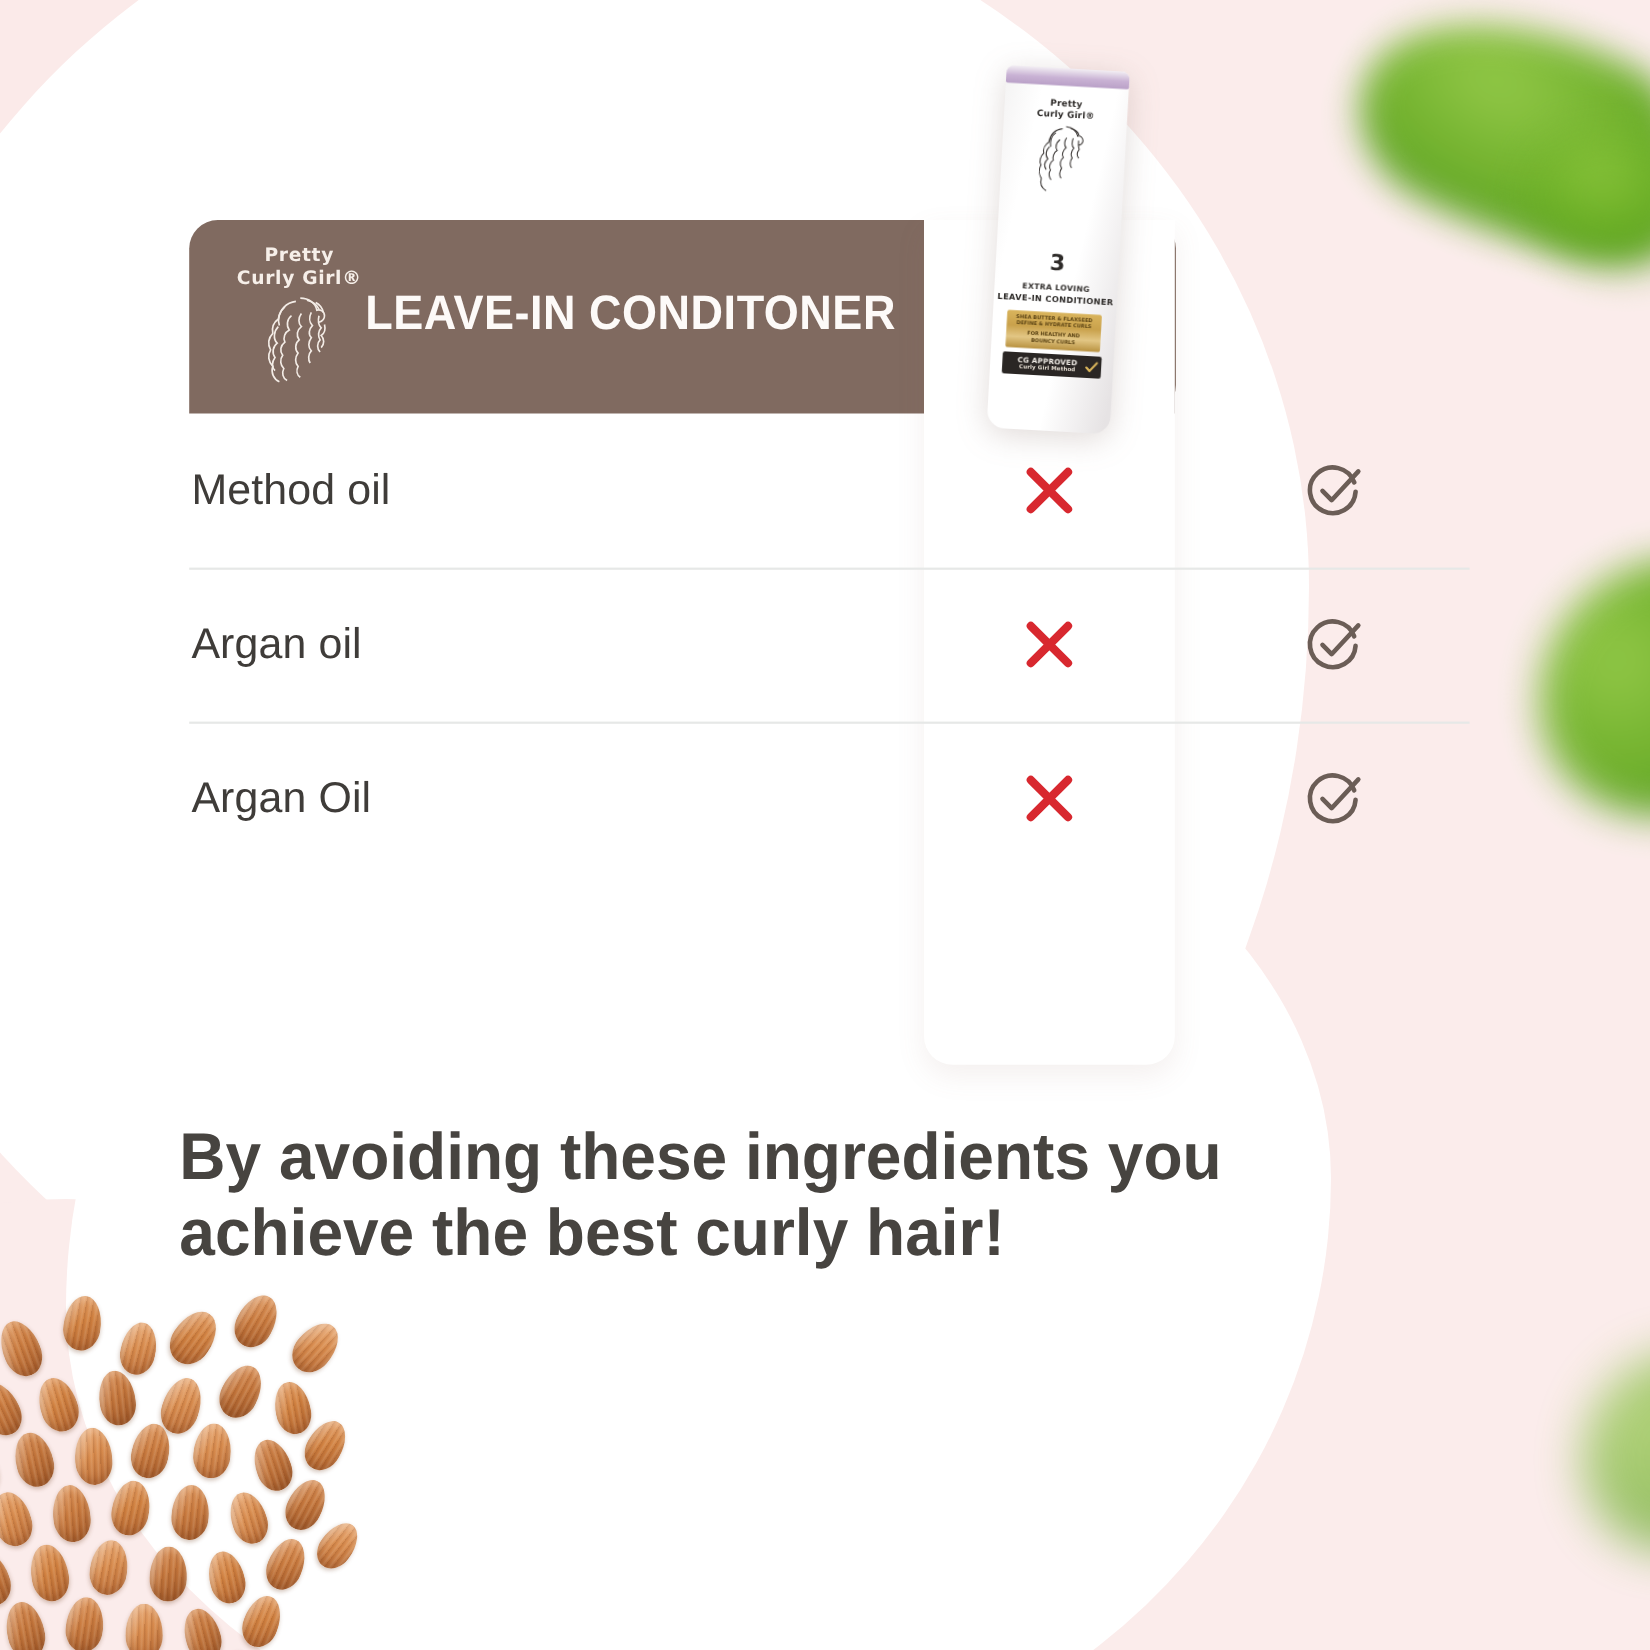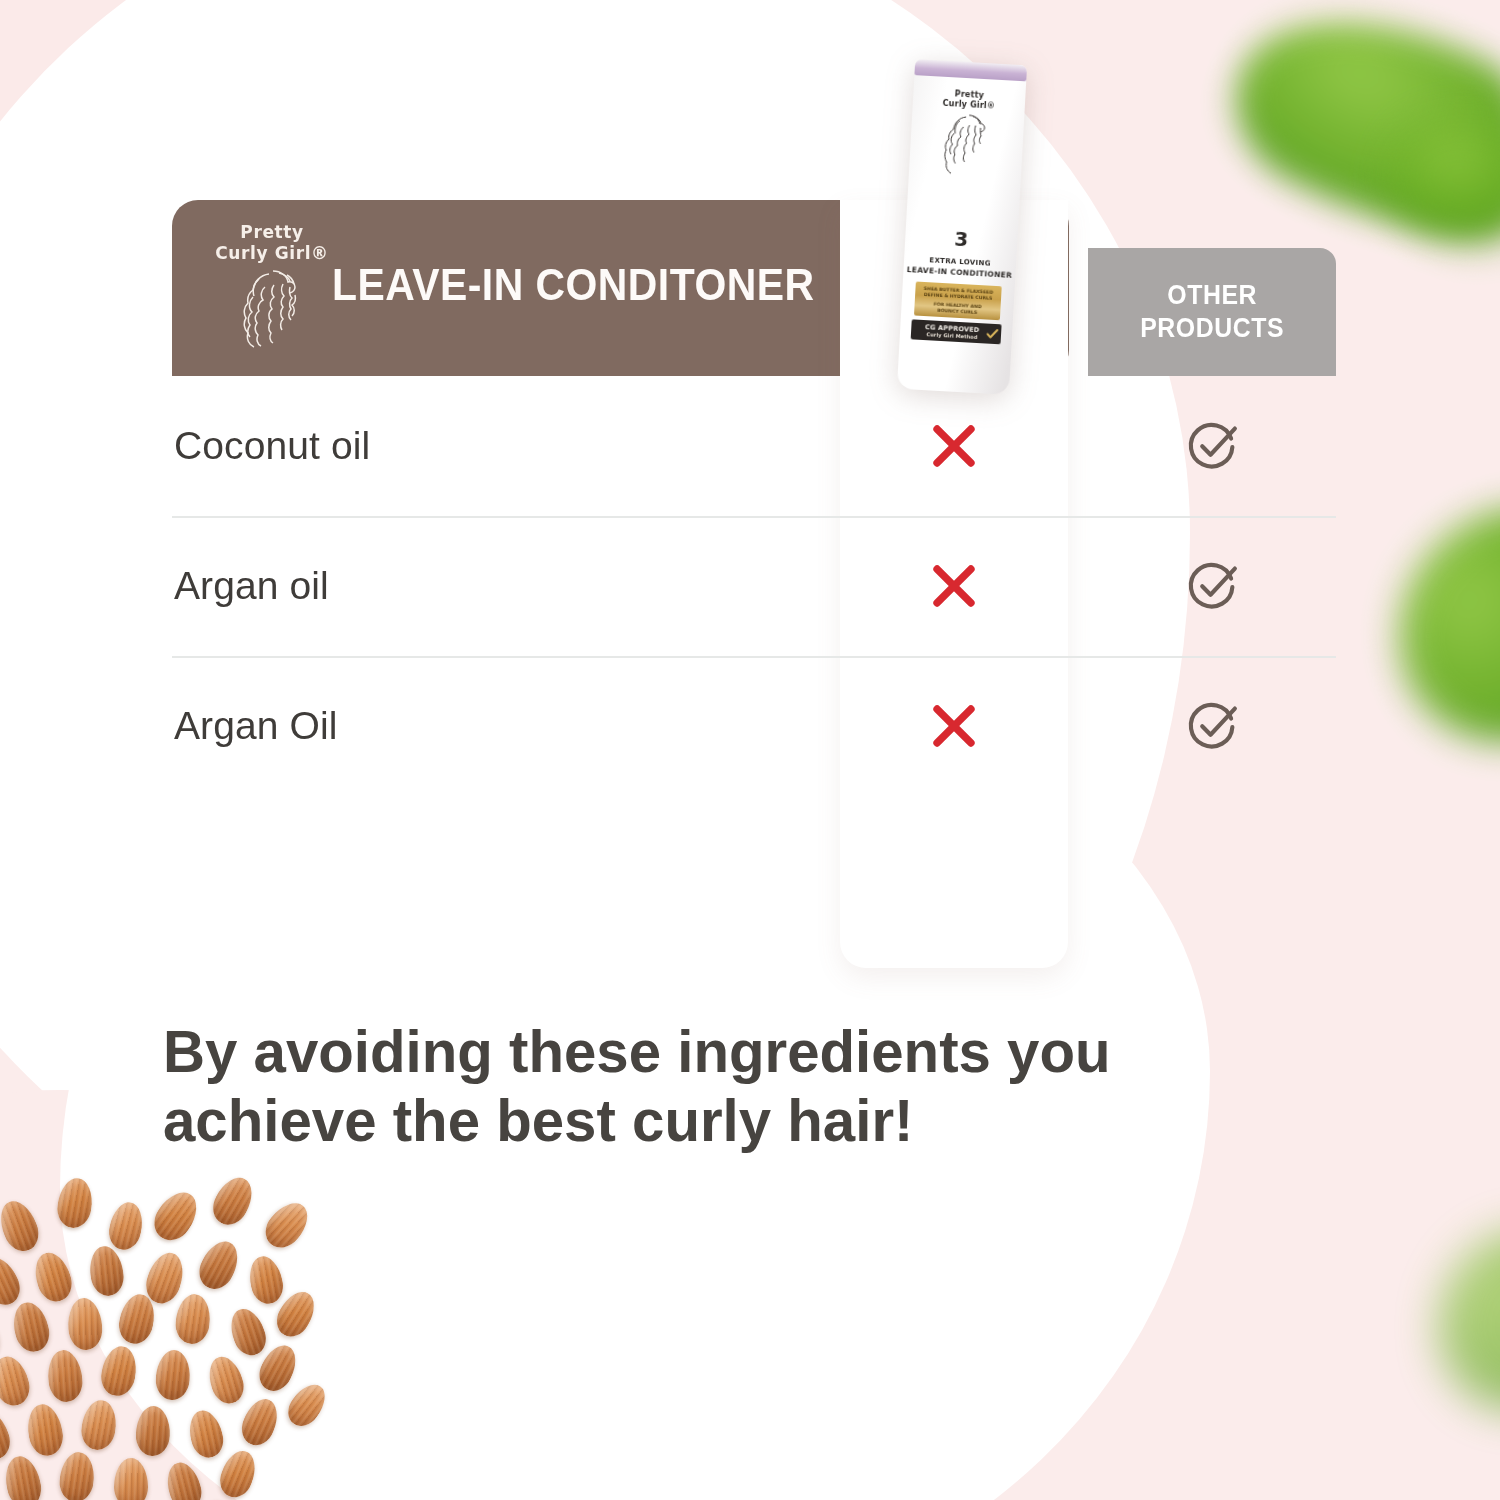--- a/index.html
+++ b/index.html
@@ -277,26 +277,20 @@
       <div class="alm" style="left: 228px; top: 302px; width: 32px; height: 48px; transform: rotate(-16deg); background-image: linear-gradient(105deg, rgba(255, 255, 255, 0.4) 0%, rgba(255, 255, 255, 0) 40%), repeating-linear-gradient(92deg, rgba(122, 64, 30, 0.22) 0px, rgba(122, 64, 30, 0) 2px, rgba(255, 235, 210, 0.16) 4px, rgba(122, 64, 30, 0) 6px), linear-gradient(150deg, rgb(221, 150, 96) 0%, rgb(194, 116, 58) 48%, rgb(150, 80, 35) 100%);"></div>
       <div class="alm" style="left: 282px; top: 290px; width: 32px; height: 48px; transform: rotate(20deg); background-image: linear-gradient(105deg, rgba(255, 255, 255, 0.4) 0%, rgba(255, 255, 255, 0) 40%), repeating-linear-gradient(92deg, rgba(122, 64, 30, 0.22) 0px, rgba(122, 64, 30, 0) 2px, rgba(255, 235, 210, 0.16) 4px, rgba(122, 64, 30, 0) 6px), linear-gradient(150deg, rgb(232, 168, 116) 0%, rgb(208, 128, 63) 48%, rgb(168, 92, 43) 100%);"></div>
       <div class="alm" style="left: 258px; top: 340px; width: 30px; height: 46px; transform: rotate(18deg); background-image: linear-gradient(105deg, rgba(255, 255, 255, 0.4) 0%, rgba(255, 255, 255, 0) 40%), repeating-linear-gradient(92deg, rgba(122, 64, 30, 0.22) 0px, rgba(122, 64, 30, 0) 2px, rgba(255, 235, 210, 0.16) 4px, rgba(122, 64, 30, 0) 6px), linear-gradient(150deg, rgb(237, 179, 131) 0%, rgb(215, 138, 76) 48%, rgb(176, 99, 48) 100%);"></div>
     </div>
 
   <div class="card">
 
     <div class="header-row">
       <div class="brand-bar"></div>
 
-      <div class="other-bar">
-        <div class="ob-txt">
-          <span>OTHER</span><br>
-          <span>PRODUCTS</span>
-        </div>
-      </div>
 
       <div class="prod-col"></div>
 
       <div class="brand-logo">
         <div class="bl-l1">Pretty</div>
         <div class="bl-l2">Curly Girl®</div>
         <svg width="86" height="96" viewBox="0 0 86 96" fill="none" stroke="#f3ece6" stroke-width="1.5">
           <path d="M44 4c8 0 14 5 15 11 3-1 7 1 7 5 0 3-2 5-5 6"></path>
           <path d="M40 7c-9 1-15 8-16 16-4 3-6 8-5 13-4 4-5 10-2 15-3 5-2 11 2 15-2 6 1 12 6 14"></path>
           <path d="M30 12c-5 4-7 11-5 17"></path>
@@ -309,21 +303,21 @@
           <path d="M50 6c5 1 9 4 11 8"></path>
           <path d="M58 8c4 2 6 5 7 9"></path>
         </svg>
       </div>
 
       <div class="brand-title">LEAVE-IN CONDITONER</div>
     </div>
 
     <div class="rows" id="rows">
         <div class="row">
-          <div class="label">Coconut oil</div>
+          <div class="label">Method oil</div>
           <div class="cell-x">
             <svg class="x-icon" viewBox="0 0 24 24" fill="none" stroke="#d8282f" stroke-width="3.1" stroke-linecap="round">
               <path d="M5 5l14 14M19 5L5 19"></path>
             </svg>
           </div>
           <div class="cell-check">
             <svg class="chk-icon" viewBox="0 0 26 26" fill="none" stroke="#6b5d56" stroke-width="2" stroke-linecap="round" stroke-linejoin="round">
               <path d="M22.2 9.4a10 10 0 1 0 .6 4.1"></path>
               <path d="M8.3 13.1l4 4.1L24 4.6"></path>
             </svg>

